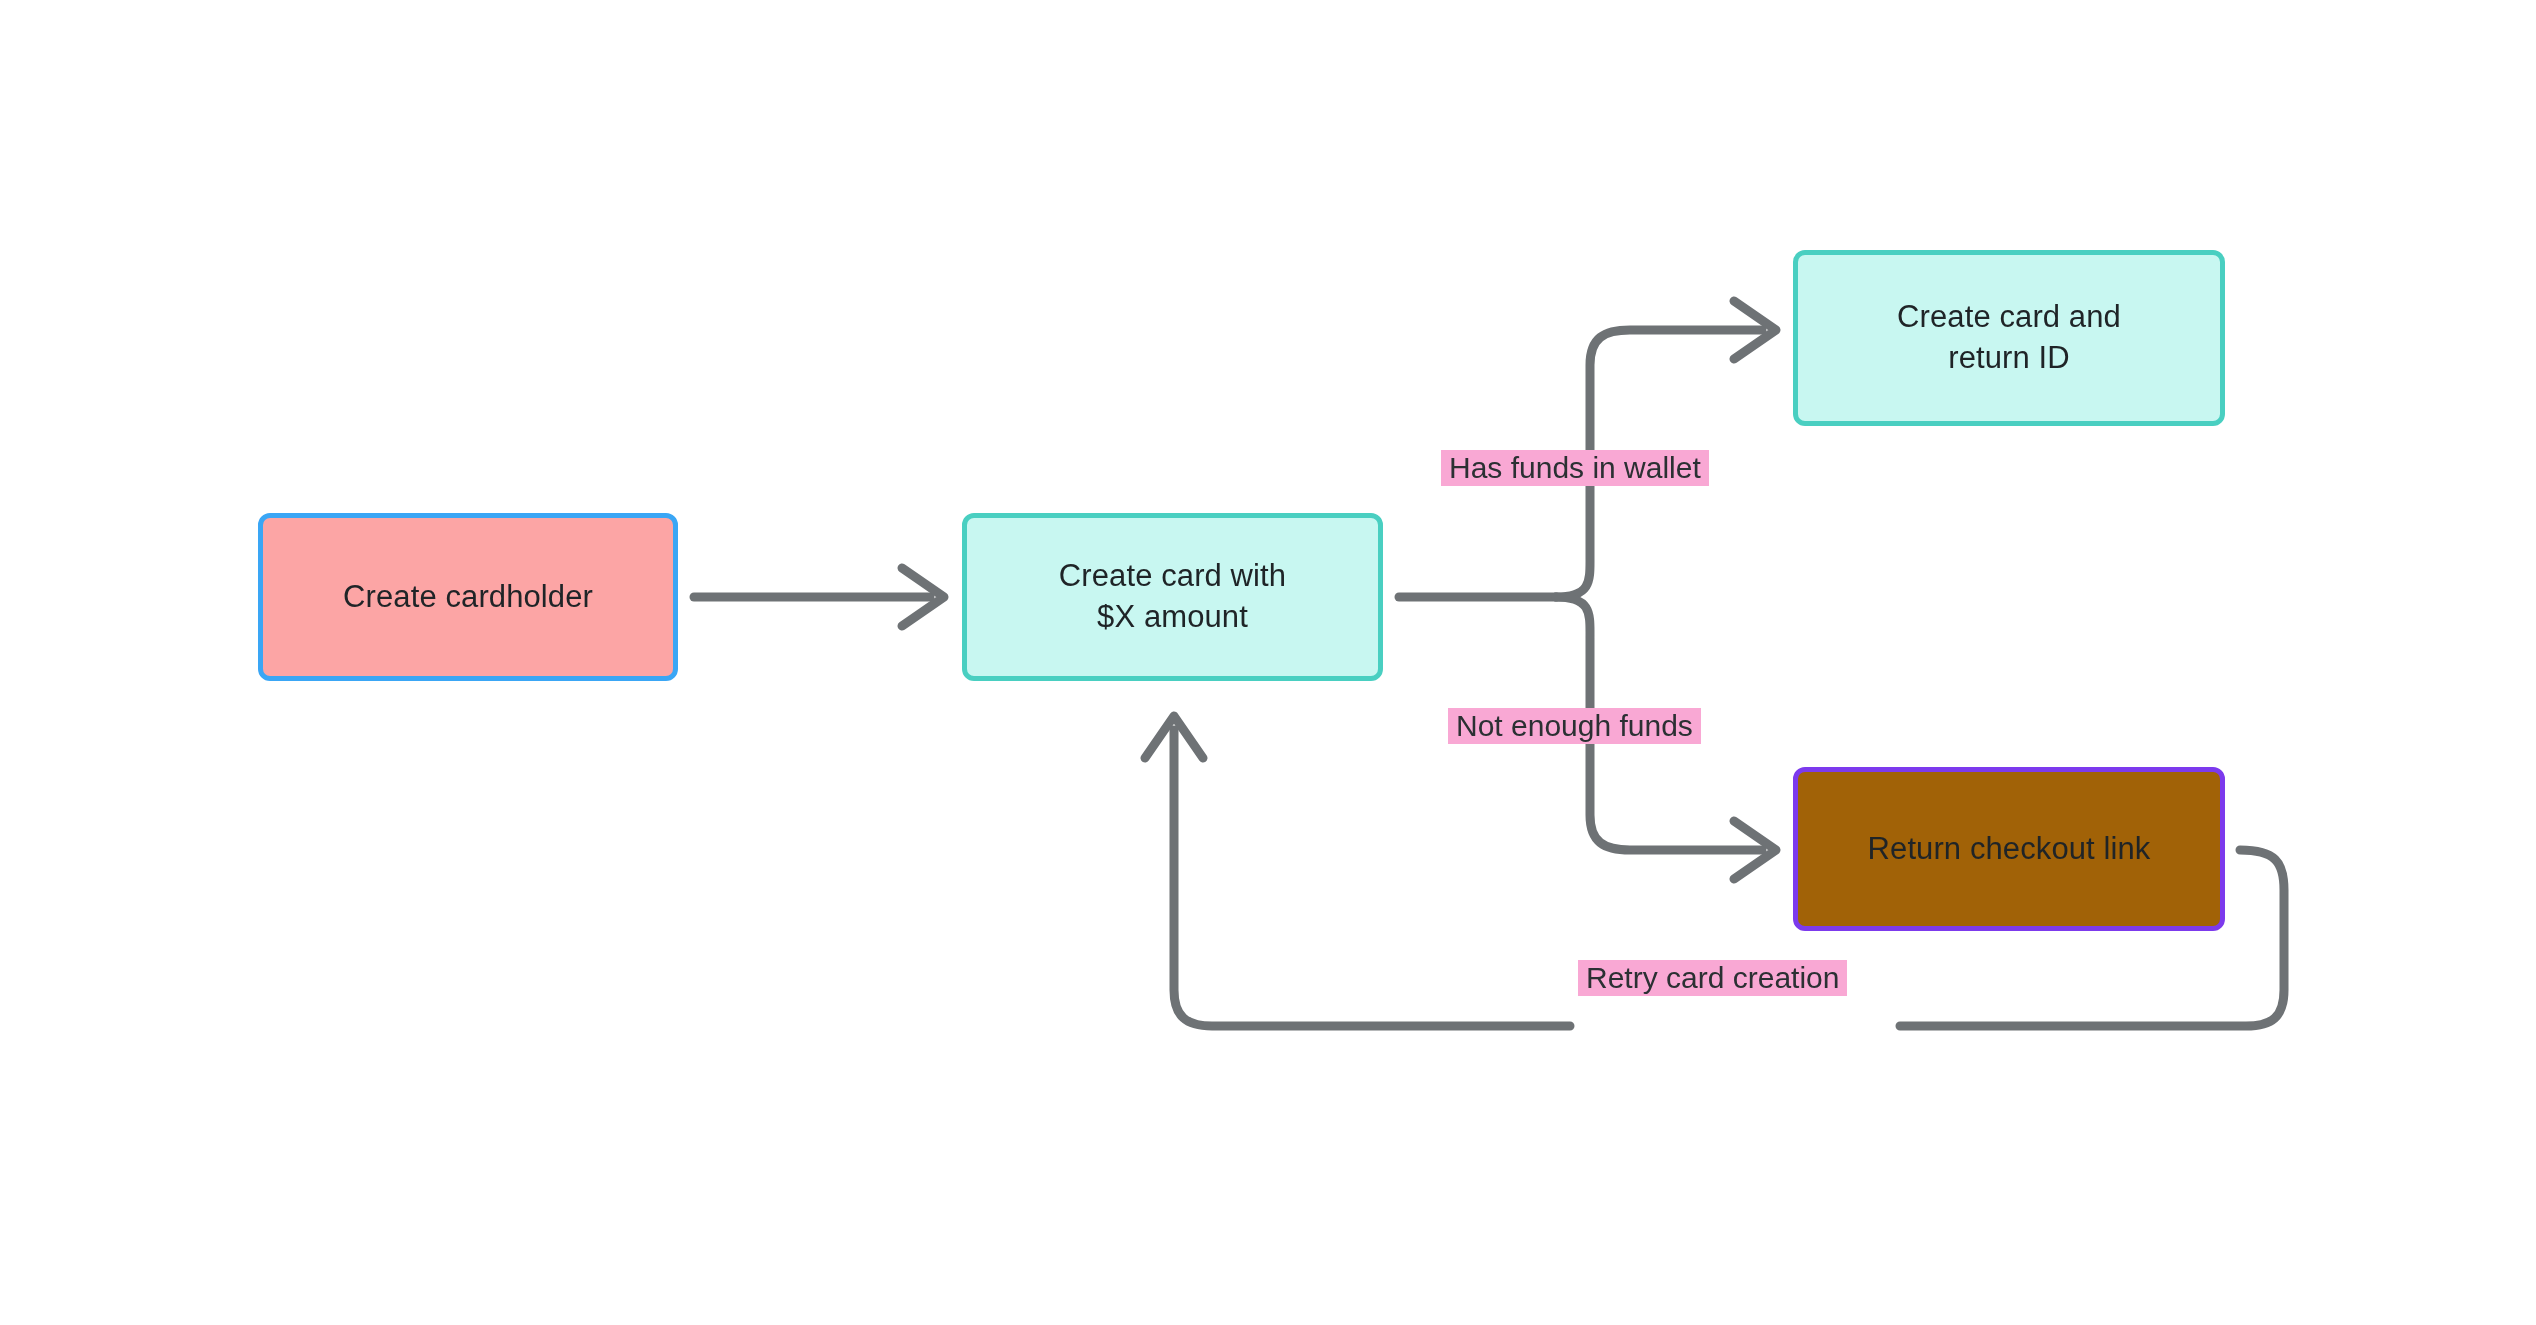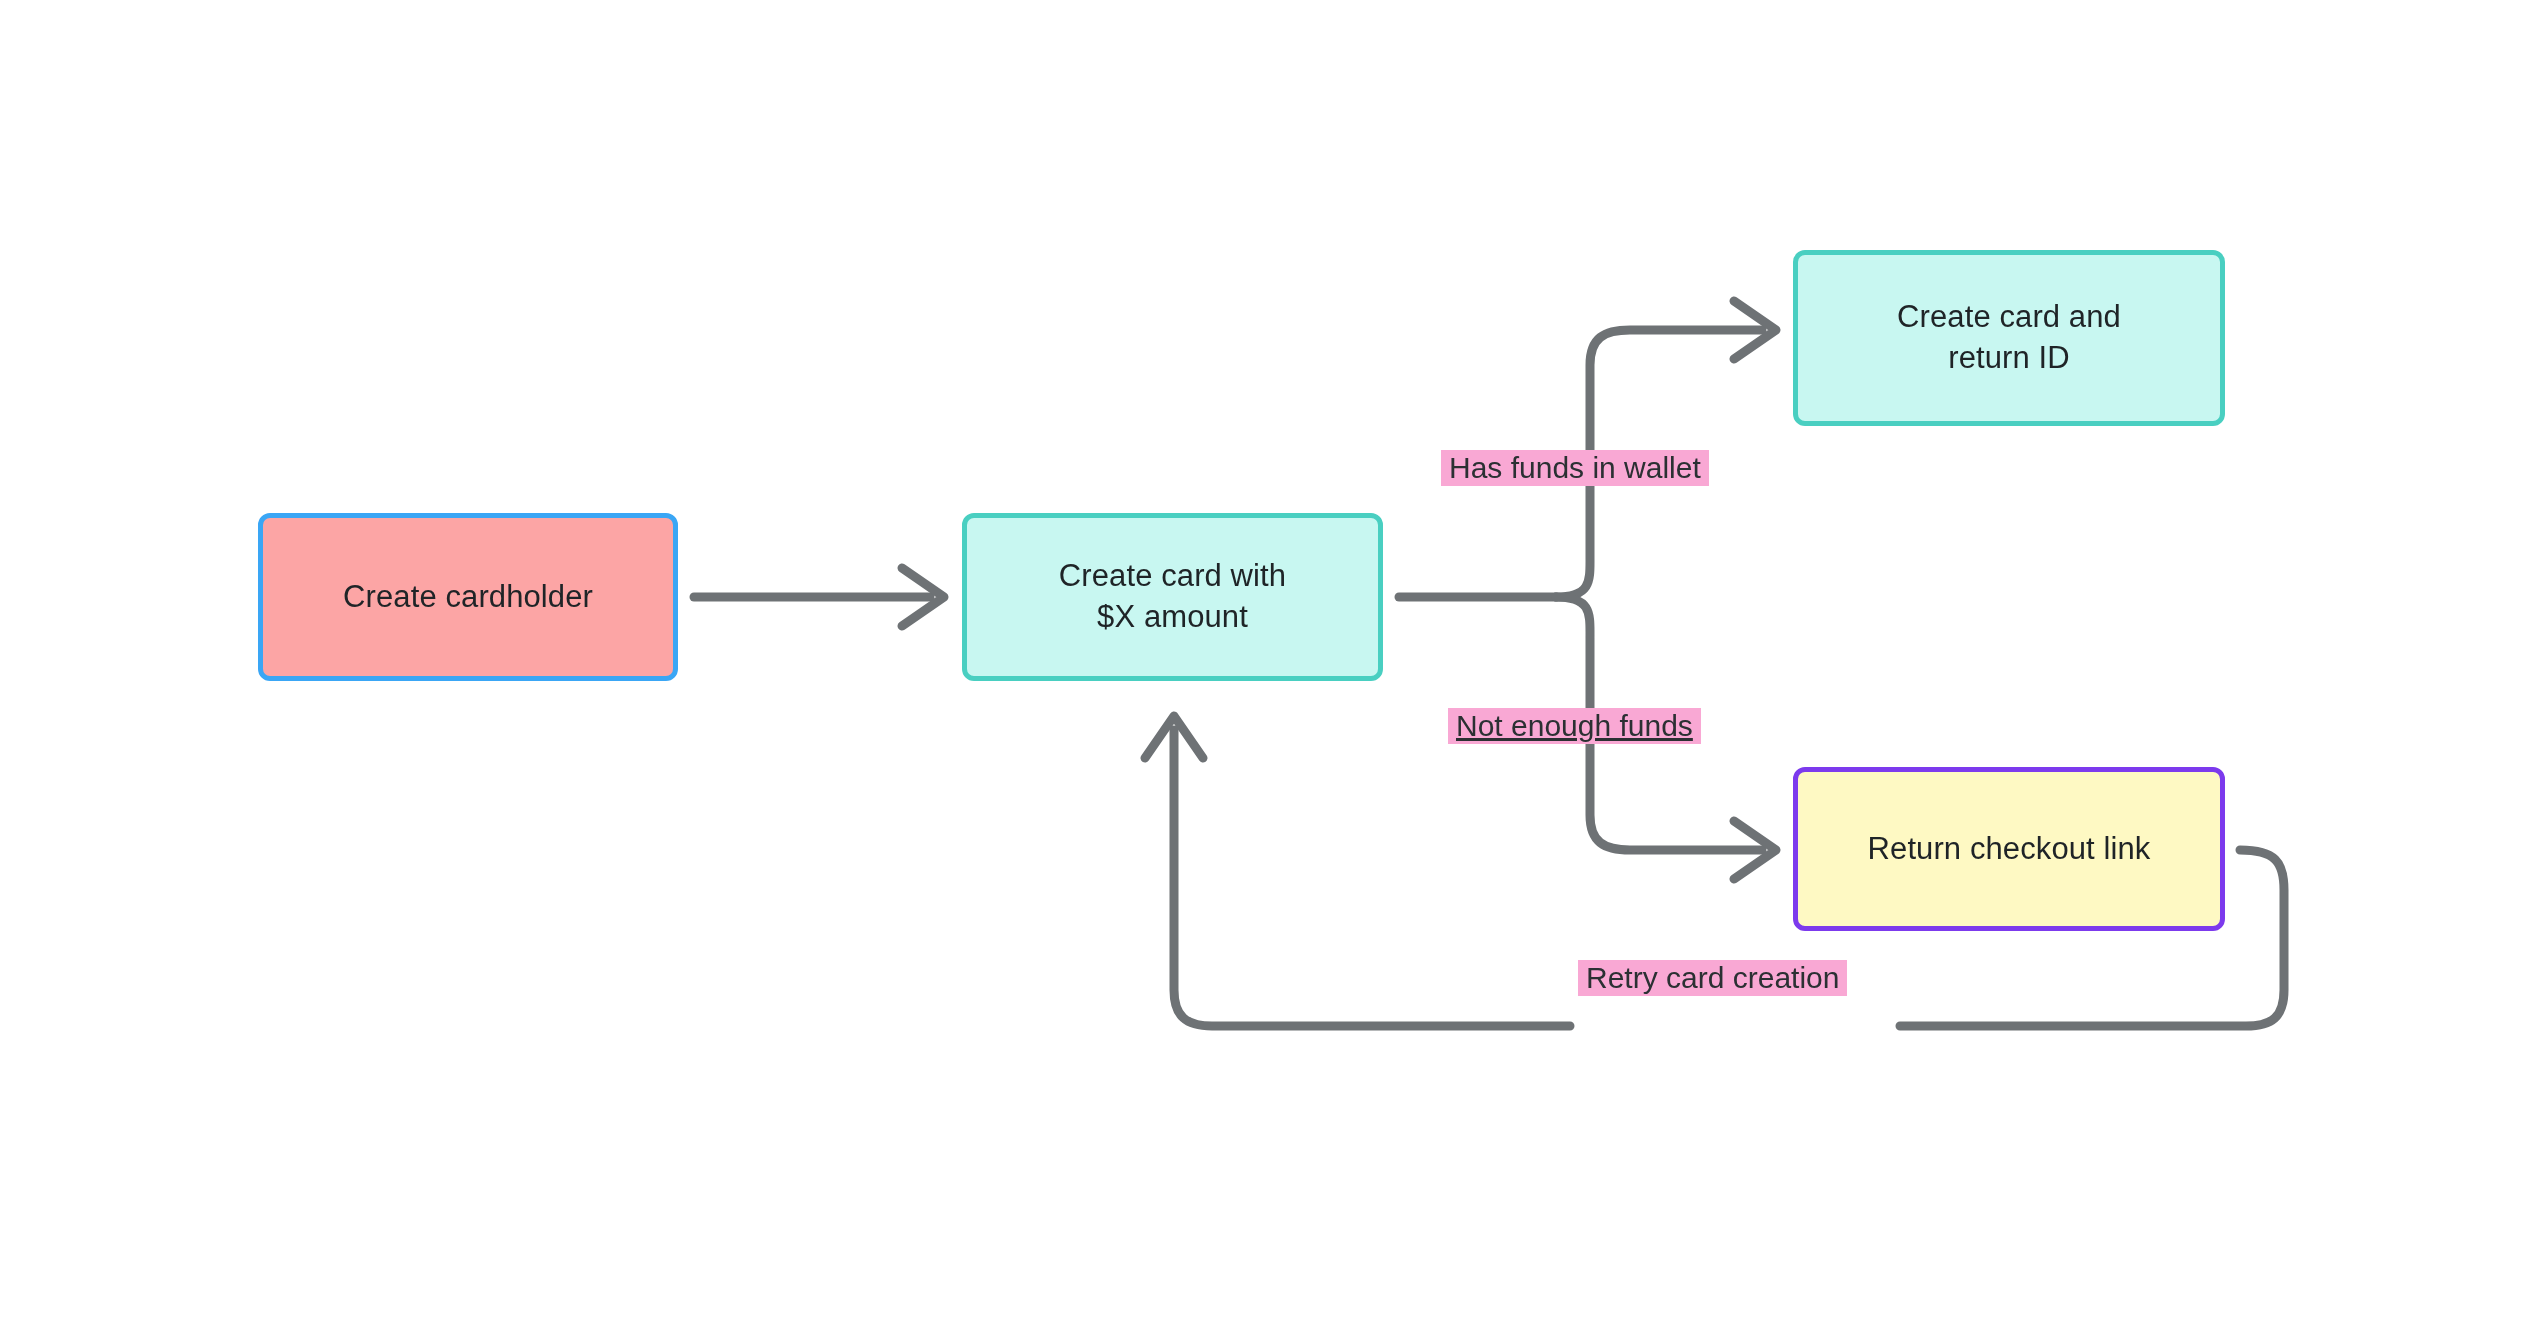--- a/index.html
+++ b/index.html
@@ -56,35 +56,35 @@
     background: #c8f7f1;
     border-color: #49cfc1;
   }
   #node-create-return {
     left: 1793px; top: 250px;  width: 432px;  height: 176px;
     background: #c8f7f1;
     border-color: #49cfc1;
   }
   #node-checkout {
     left: 1793px; top: 767px;  width: 432px;  height: 164px;
-    background: #fef9c3;
+    background: #a16207;
     border-color: #7c3aed;
   }
   .edge-label {
     position: absolute;
     color: #2b3033;
     font-size: 30px;
     line-height: 1;
     white-space: nowrap;
     background: #f9a8d4;
     padding: 3px 8px;
     z-index: 3;
   }
   #edge-label-has-funds  { left: 1441px; top: 450px; }
-  #edge-label-not-enough { left: 1448px; top: 708px; text-decoration: underline; }
+  #edge-label-not-enough { left: 1448px; top: 708px; }
   #edge-label-retry      { left: 1578px; top: 960px; }
 </style>
 </head>
 <body>
 
 <div id="canvas">
 
   <svg id="edges" viewBox="0 0 2536 1325" xmlns="http://www.w3.org/2000/svg">
     <g fill="none" stroke="#6e7275" stroke-width="9" stroke-linecap="round" stroke-linejoin="round">
 

